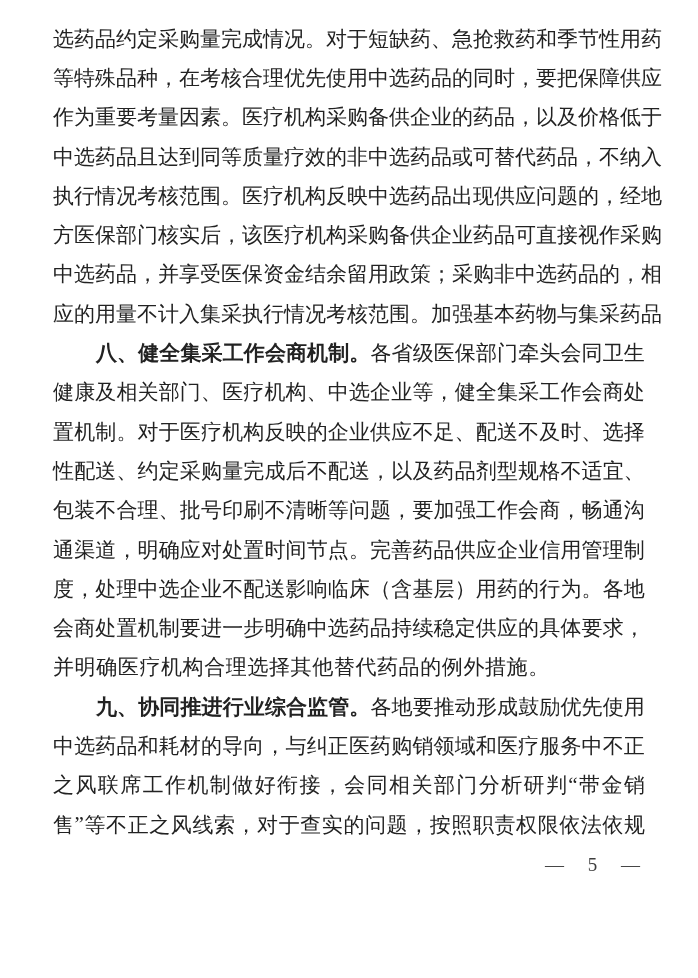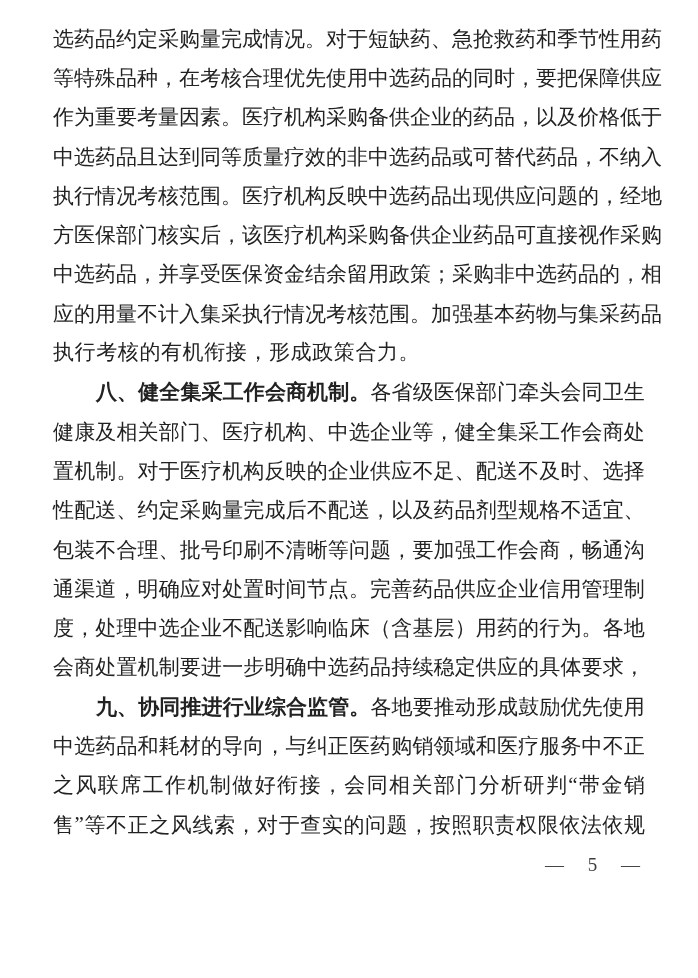--- a/index.html
+++ b/index.html
@@ -293,21 +293,20 @@
           <span>基</span>
           <span>本</span>
           <span>药</span>
           <span>物</span>
           <span>与</span>
           <span>集</span>
           <span>采</span>
           <span>药</span>
           <span>品</span>
         </div>
-        <div class="line plain">执行考核的有机衔接，形成政策合力。</div>
       </div>
       <div class="paragraph">
         <div class="line justified indented">
           <span class="bold">八</span>
           <span class="bold">、</span>
           <span class="bold">健</span>
           <span class="bold">全</span>
           <span class="bold">集</span>
           <span class="bold">采</span>
           <span class="bold">工</span>
@@ -534,20 +533,21 @@
           <span>定</span>
           <span>供</span>
           <span>应</span>
           <span>的</span>
           <span>具</span>
           <span>体</span>
           <span>要</span>
           <span>求</span>
           <span>，</span>
         </div>
+        <div class="line plain">并明确医疗机构合理选择其他替代药品的例外措施。</div>
       </div>
       <div class="paragraph">
         <div class="line justified indented">
           <span class="bold">九</span>
           <span class="bold">、</span>
           <span class="bold">协</span>
           <span class="bold">同</span>
           <span class="bold">推</span>
           <span class="bold">进</span>
           <span class="bold">行</span>

